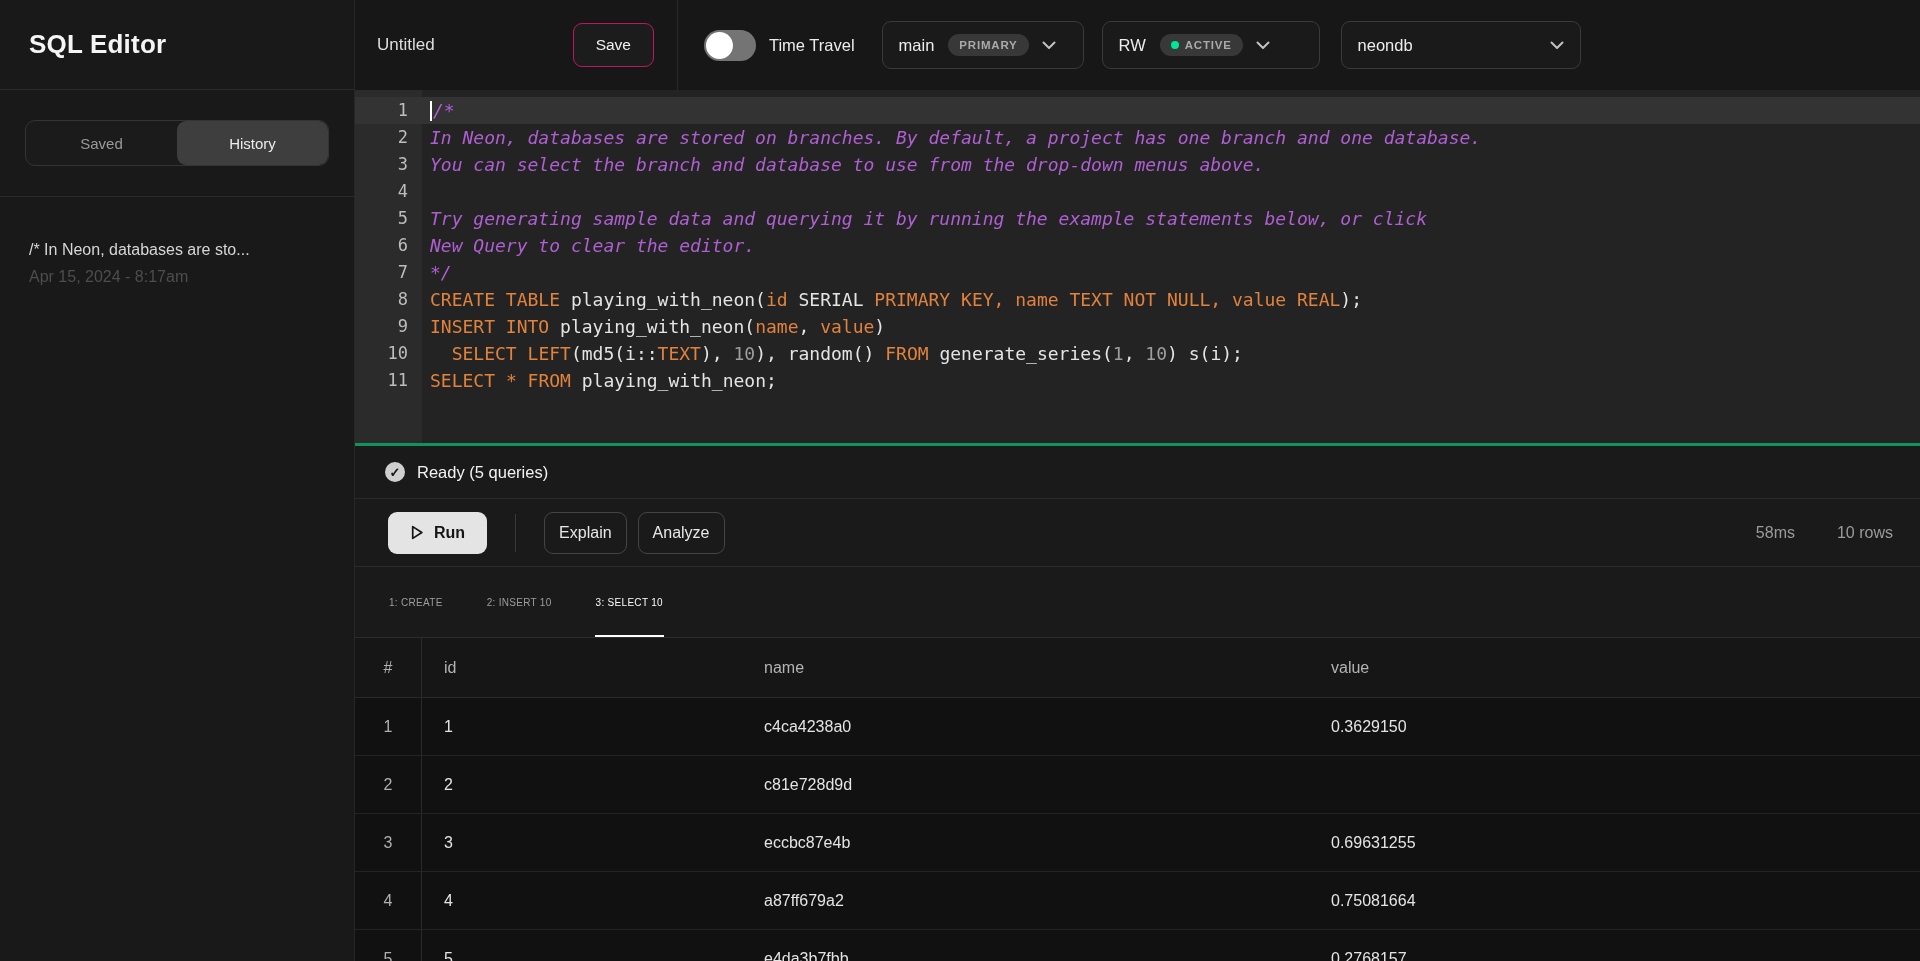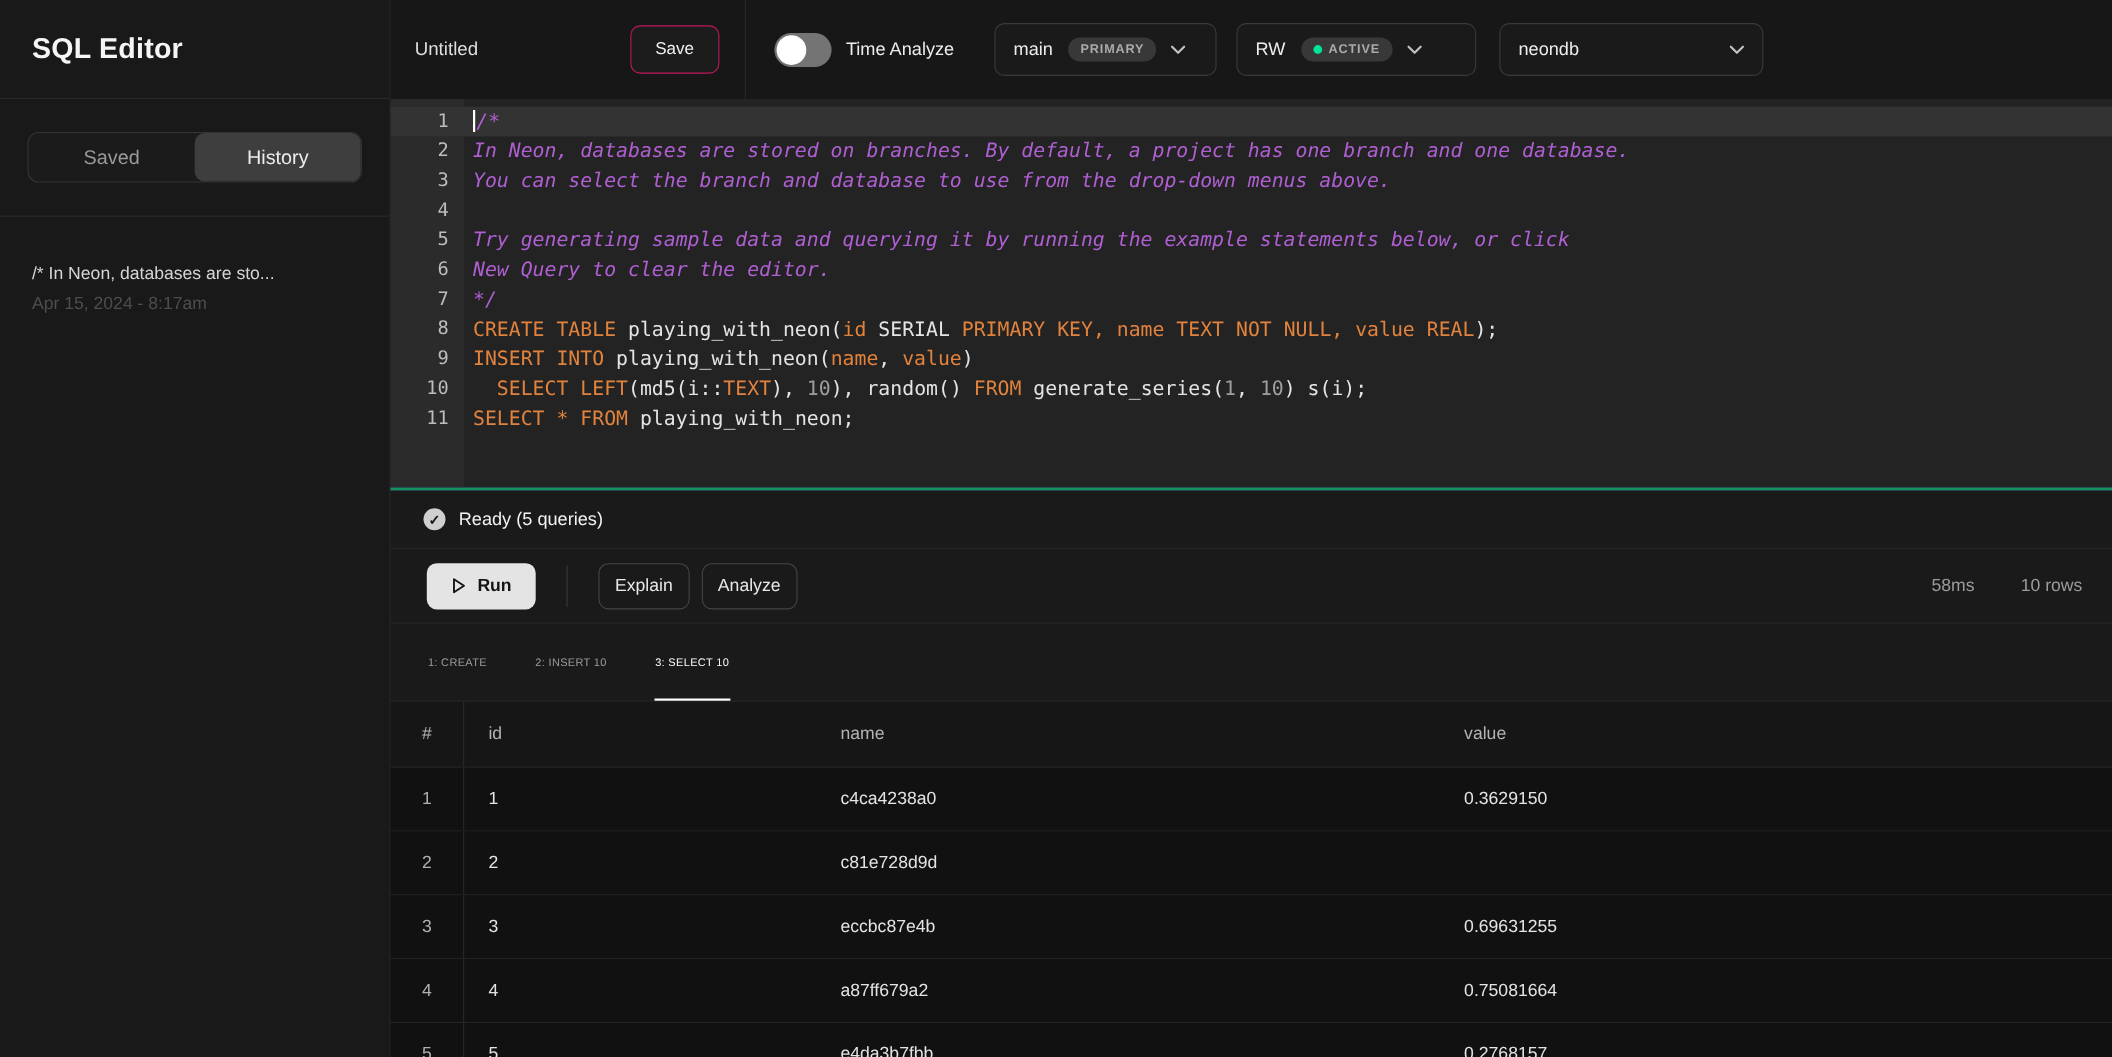--- a/index.html
+++ b/index.html
@@ -9,21 +9,21 @@
   html,body{background:#111;}
   body{font-family:"Liberation Sans",sans-serif;}
   .app{position:relative;width:1920px;height:961px;background:#4c1d95;overflow:hidden;display:flex;color:#e4e4e4;}
 
   
   .sidebar{width:355px;flex:none;background:#191919;border-right:1px solid #272727;display:flex;flex-direction:column;}
   .sb-header{height:90px;border-bottom:1px solid #2a2a2a;display:flex;align-items:center;padding:0 29px;}
   .sb-header h1{font-size:26px;font-weight:700;color:#f5f5f5;letter-spacing:.2px;}
   .sb-seg-wrap{padding:30px 25px;border-bottom:1px solid #2a2a2a;}
   .seg{display:flex;height:46px;border:1px solid #343434;border-radius:10px;background:#1b1b1b;overflow:hidden;}
-  .seg-btn{flex:1;border:none;background:transparent;color:#9a9a9a;font-size:18px;font-family:inherit;cursor:pointer;}
+  .seg-btn{flex:1;border:none;background:transparent;color:#9a9a9a;font-size:15px;font-family:inherit;cursor:pointer;}
   .seg-btn.active{background:#3e3e3e;color:#ececec;border-radius:9px;}
   .history{padding:42px 29px;}
   .hi-title{font-size:16px;color:#d6d6d6;line-height:22px;white-space:nowrap;overflow:hidden;}
   .hi-date{font-size:16px;color:#4d4d4d;line-height:22px;margin-top:5px;}
 
   
   .main{flex:1;display:flex;flex-direction:column;min-width:0;}
 
   
   .topbar{height:90px;flex:none;background:#171717;display:flex;align-items:center;padding:0 24px 0 22px;}
@@ -31,21 +31,21 @@
   .save-btn{margin-left:138px;height:44px;padding:0 22px;background:#1c1c1c;border:1px solid #be185d;border-radius:9px;color:#f0f0f0;font-size:15.5px;font-family:inherit;cursor:pointer;}
   .vdiv{align-self:stretch;width:1px;background:#2a2a2a;margin-left:23px;}
   .toggle{margin-left:26px;width:52px;height:31px;border-radius:16px;background:#747474;display:flex;align-items:center;padding:2px;cursor:pointer;flex:none;}
   .knob{width:27px;height:27px;border-radius:50%;background:#fff;}
   .tt-label{margin-left:13px;font-size:16.5px;color:#ececec;}
   .dd{height:48px;border:1px solid #3a3a3a;border-radius:9px;background:#1a1a1a;display:flex;align-items:center;padding:0 16px;cursor:pointer;flex:none;}
   .dd-name{font-size:16.5px;color:#ececec;}
   .badge{margin-left:14px;background:#383838;border-radius:999px;padding:5px 11px;font-size:11.5px;font-weight:700;letter-spacing:.8px;color:#aaa;display:inline-flex;align-items:center;gap:6px;}
   .dot{width:8px;height:8px;border-radius:50%;background:var(--accent);display:inline-block;}
   .chev{margin-left:13px;display:inline-flex;}
-  .dd-branch{margin-left:37px;width:202px;}
+  .dd-branch{margin-left:27px;width:202px;}
   .dd-compute{margin-left:18px;width:218px;}
   .dd-db{margin-left:21px;width:240px;justify-content:space-between;}
 
   
   .editor{position:relative;height:353px;flex:none;background:#232323;padding-top:7px;overflow:hidden;cursor:text;}
   .editor::before{content:'';position:absolute;left:0;top:0;bottom:0;width:67px;background:#2b2b2b;}
   .cl{position:relative;display:flex;height:27px;line-height:27px;font-family:"DejaVu Sans Mono",monospace;font-size:18px;}
   .cl.hl{background:#333333;}
   .ln{position:relative;width:67px;flex:none;text-align:right;padding-right:14px;color:#bdbdbd;font-size:17px;}
   .ct{position:relative;flex:1;padding-left:8px;white-space:pre;color:#e4e4e4;}
@@ -111,21 +111,21 @@
 
   <main class="main">
 
     <div class="topbar">
       <div class="query-name">Untitled</div>
       <button class="save-btn">Save</button>
       <div class="vdiv"></div>
       <div class="toggle">
         <div class="knob"></div>
       </div>
-      <div class="tt-label">Time Analyze</div>
+      <div class="tt-label">Time Travel</div>
 
       <div class="dd dd-branch">
         <span class="dd-name">main</span>
         <span class="badge">PRIMARY</span>
         <span class="chev">
           <svg width="14" height="9" viewBox="0 0 14 9">
               <path d="M1.5 1.5 L7 7 L12.5 1.5" fill="none" stroke="#c2c2c2" stroke-width="2" stroke-linecap="round" stroke-linejoin="round"></path>
             </svg>
         </span>
       </div>

